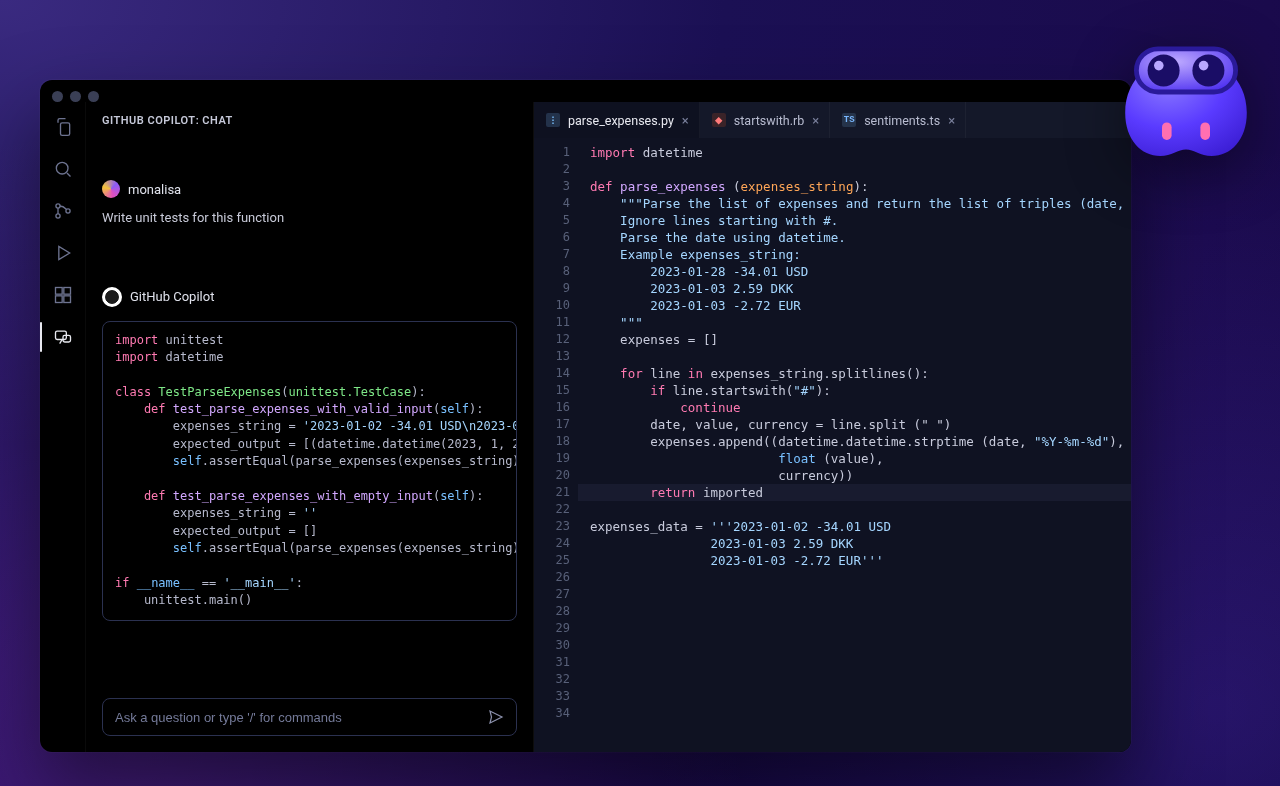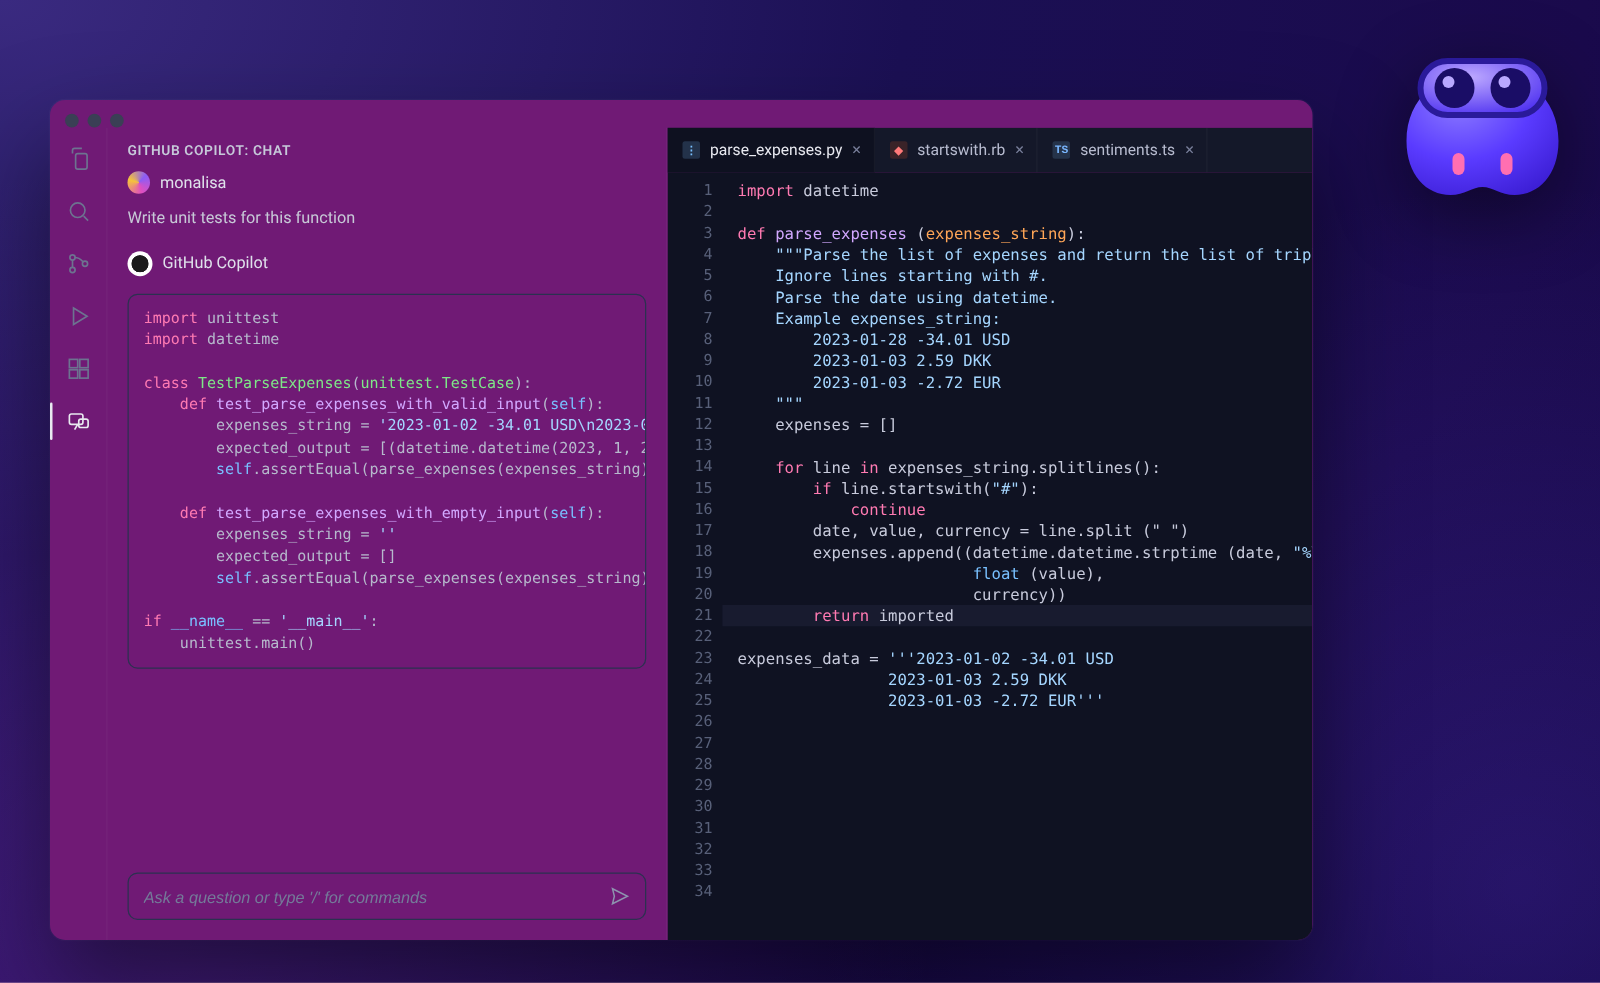--- a/index.html
+++ b/index.html
@@ -11,22 +11,22 @@
   .vignette {
     position: absolute; inset: 0;
     background: radial-gradient(circle at 10% 95%, rgba(178,77,255,.28), transparent 45%),
                 radial-gradient(circle at 95% 90%, rgba(120,77,255,.20), transparent 40%);
     pointer-events:none;
   }
 
   .window {
     position: absolute;
     left: 40px; top: 80px;
-    width: 1010px; height: 672px;
-    background: #701a75;
+    width: 1091px; height: 672px;
+    background: #000000;
     border-radius: 12px;
     box-shadow: 0 40px 80px rgba(0,0,0,.5), 0 0 0 1px rgba(255,255,255,.03);
     display: flex;
     flex-direction: column;
     overflow: hidden;
   }
   .titlebar {
     height: 22px;
     display: flex;
     align-items: flex-end;
@@ -66,21 +66,21 @@
     letter-spacing: .5px;
     color: #c6c9d9;
     font-weight:600;
   }
   .chat-scroll {
     flex:1; overflow:hidden;
     padding: 4px 16px 0;
     display:flex;flex-direction:column;gap:8px;
     font-size:13px;
   }
-  .msg-head{display:flex;align-items:center;gap:8px;color:#dfe1eb;}
+  .msg-head{display:flex;align-items:center;gap:8px;color:#dfe1eb;margin-top:43px;}
   .avatar{width:18px;height:18px;border-radius:50%;
     background: conic-gradient(from 45deg,#8b5cf6,#e04fbf,#f5c33b,#8b5cf6);
     display:inline-block;}
   .copilot-avatar{width:20px;height:20px;border-radius:50%;background:#fff;display:flex;align-items:center;justify-content:center;}
   .copilot-avatar .cg{width:14px;height:14px;background:
     radial-gradient(circle at 35% 42%, #1b1b1b 2px, transparent 2.5px),
     radial-gradient(circle at 65% 42%, #1b1b1b 2px, transparent 2.5px),
     radial-gradient(circle at 50% 50%, #1b1b1b 70%, transparent 72%);
     border-radius:50%;}
   .user-prompt{color:#c7c9d7;line-height:1.5;margin:2px 0 8px;}
@@ -94,21 +94,21 @@
     margin:6px 0 10px;
   }
   .kw{color:#ff7ab2;} .self{color:#79c0ff;} .cls{color:#7ee787;}
   .str{color:#a5d6ff;} .fn{color:#d2a8ff;}
   .expl{color:#bfc3d4;line-height:1.5;font-size:12.5px;}
 
   .chat-input-wrap{padding:12px 16px 16px;}
   .chat-input{
     width:100%;height:38px;border-radius:8px;border:1px solid #2b3150;
     background:transparent;color:#9aa0bf;font-size:13px;
-    padding:0 42px 0 12px;outline:none;font-style:italic;
+    padding:0 42px 0 12px;outline:none;
   }
   .chat-input::placeholder{color:#747a99;}
   .send-btn{
     position:relative; margin-top:-30px; float:right; margin-right:10px;
     width:22px;height:22px;color:#8d92ae;display:flex;align-items:center;justify-content:center;
     background:none;border:none;
   }
 
   
   .editor-area{flex:1;display:flex;flex-direction:column;overflow:hidden;}

